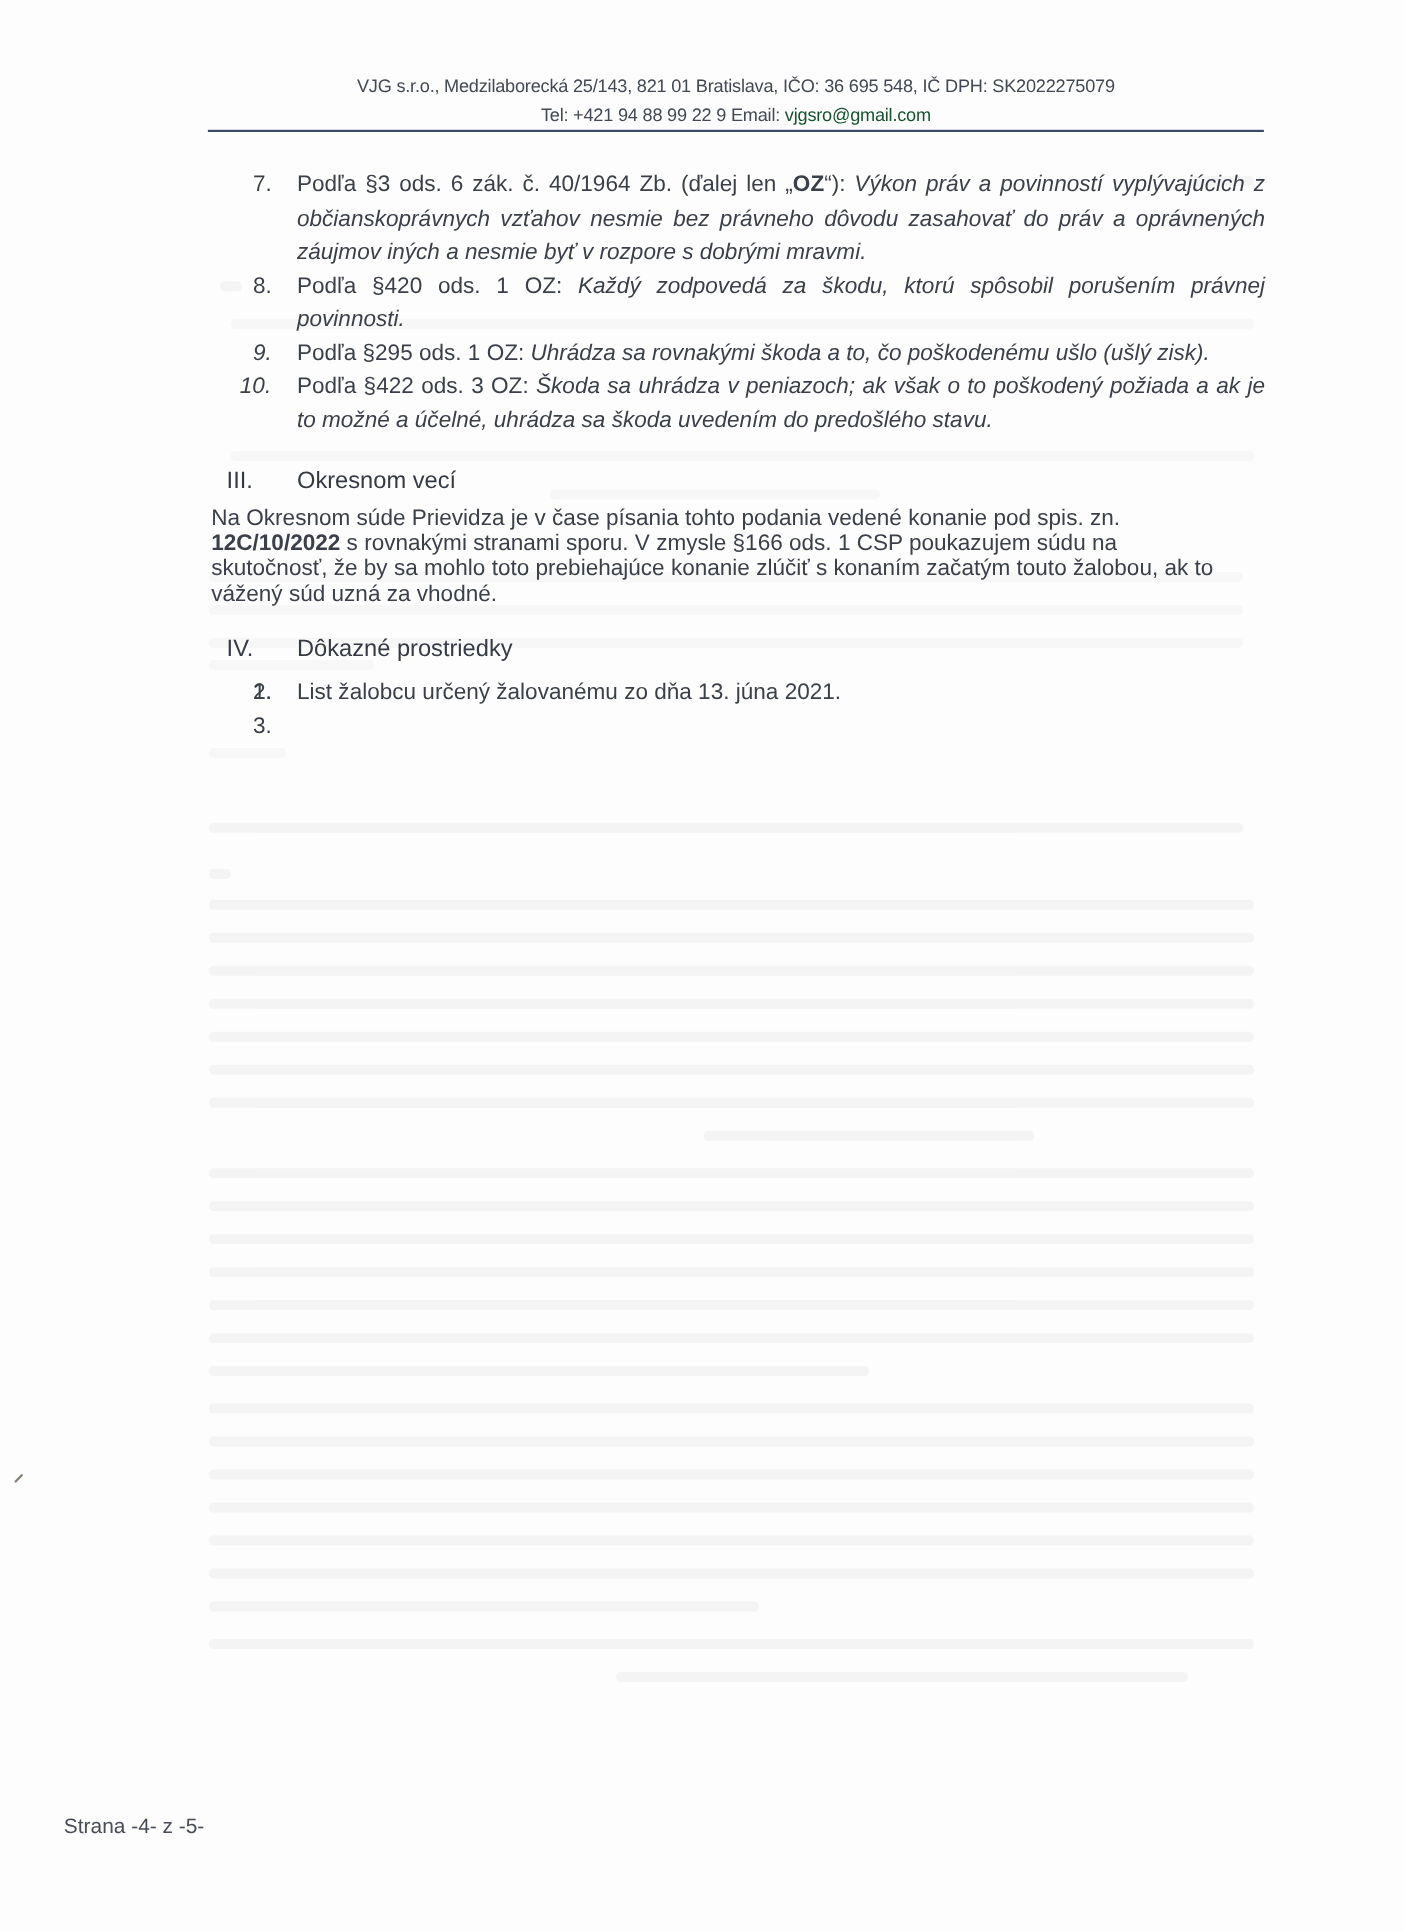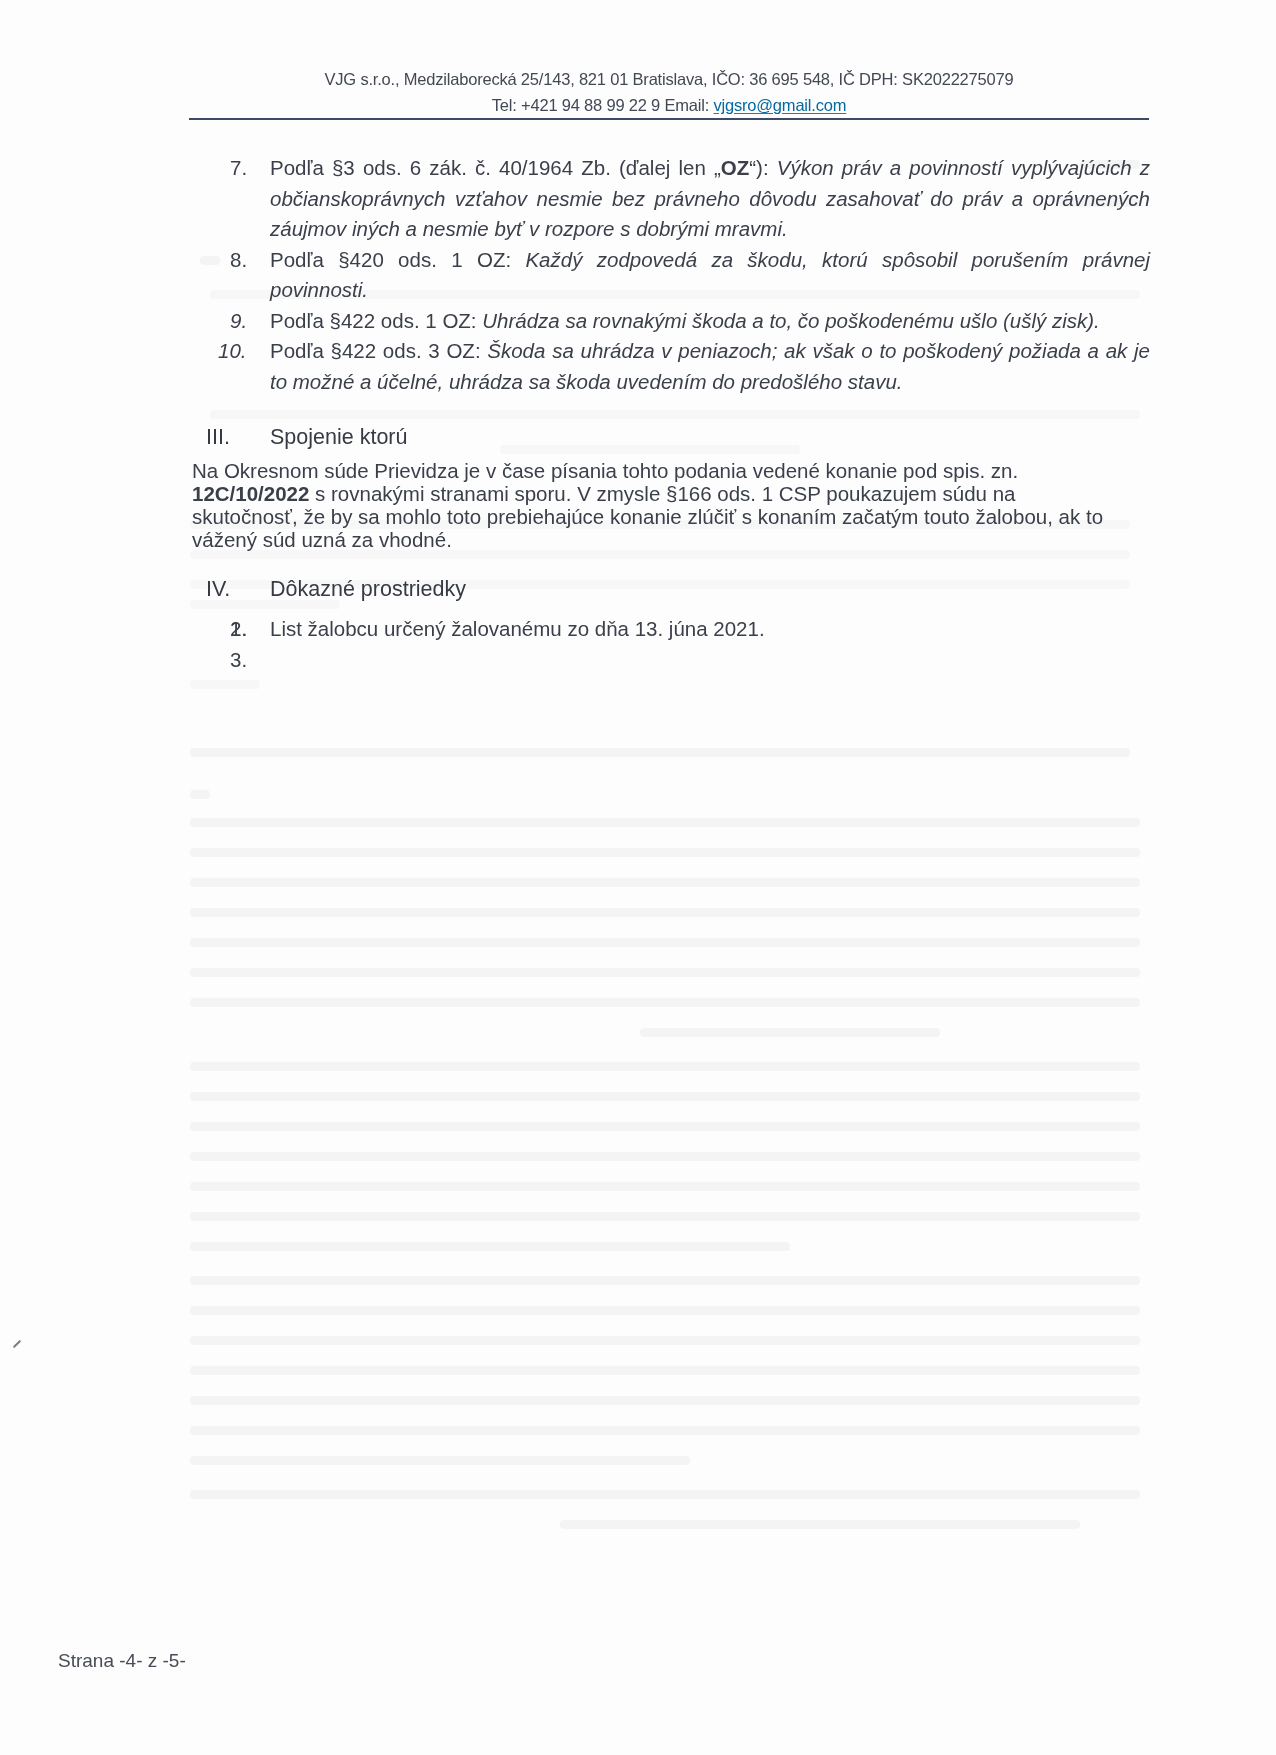--- a/index.html
+++ b/index.html
@@ -36,22 +36,21 @@
       left: 189px;
       top: 66px;
       width: 960px;
       text-align: center;
       font-size: 16.5px;
       line-height: 26px;
       color: #424854;
       letter-spacing: -0.2px;
     }
     .header .email {
-      color: #0369a1;
-      text-decoration: underline;
+      color: #14532d;
       text-decoration-color: #6a5a9a;
       text-underline-offset: 2px;
     }
     .header-rule {
       position: absolute;
       left: 189px;
       top: 118px;
       width: 960px;
       height: 2px;
       background: #3d4a66;
@@ -196,31 +195,31 @@
       <span>Podľa §3 ods. 6 zák. č. 40/1964 Zb. (ďalej len „</span><b>OZ</b><span>“): </span><span class="quote">Výkon práv a povinností vyplývajúcich z občianskoprávnych vzťahov nesmie bez právneho dôvodu zasahovať do práv a oprávnených záujmov iných a nesmie byť v rozpore s dobrými mravmi.</span>
     </div>
 
     <div class="legal-item">
       <span class="num">8.</span>
       <span>Podľa §420 ods. 1 OZ: </span><span class="quote">Každý zodpovedá za škodu, ktorú spôsobil porušením právnej povinnosti.</span>
     </div>
 
     <div class="legal-item">
       <span class="num it">9.</span>
-      <span>Podľa §422 ods. 1 OZ: </span><span class="quote">Uhrádza sa rovnakými škoda a to, čo poškodenému ušlo (ušlý zisk).</span>
+      <span>Podľa §295 ods. 1 OZ: </span><span class="quote">Uhrádza sa rovnakými škoda a to, čo poškodenému ušlo (ušlý zisk).</span>
     </div>
 
     <div class="legal-item">
       <span class="num it" style="left:26px;">10.</span>
       <span>Podľa §422 ods. 3 OZ: </span><span class="quote">Škoda sa uhrádza v peniazoch; ak však o to poškodený požiada a ak je to možné a účelné, uhrádza sa škoda uvedením do predošlého stavu.</span>
     </div>
 
     <div class="section-heading">
       <span class="roman">III.</span>
-      <span>Spojenie ktorú</span>
+      <span>Okresnom vecí</span>
     </div>
     <div class="section-para">
       <span>Na Okresnom súde Prievidza je v čase písania tohto podania vedené konanie pod spis. zn. </span><b>12C/10/2022</b><span> s rovnakými stranami sporu. V zmysle §166 ods. 1 CSP poukazujem súdu na skutočnosť, že by sa mohlo toto prebiehajúce konanie zlúčiť s konaním začatým touto žalobou, ak to vážený súd uzná za vhodné.</span>
     </div>
 
     <div class="section-heading" style="margin-top:22px;">
       <span class="roman">IV.</span>
       <span>Dôkazné prostriedky</span>
     </div>
     <div class="evidence-list">

